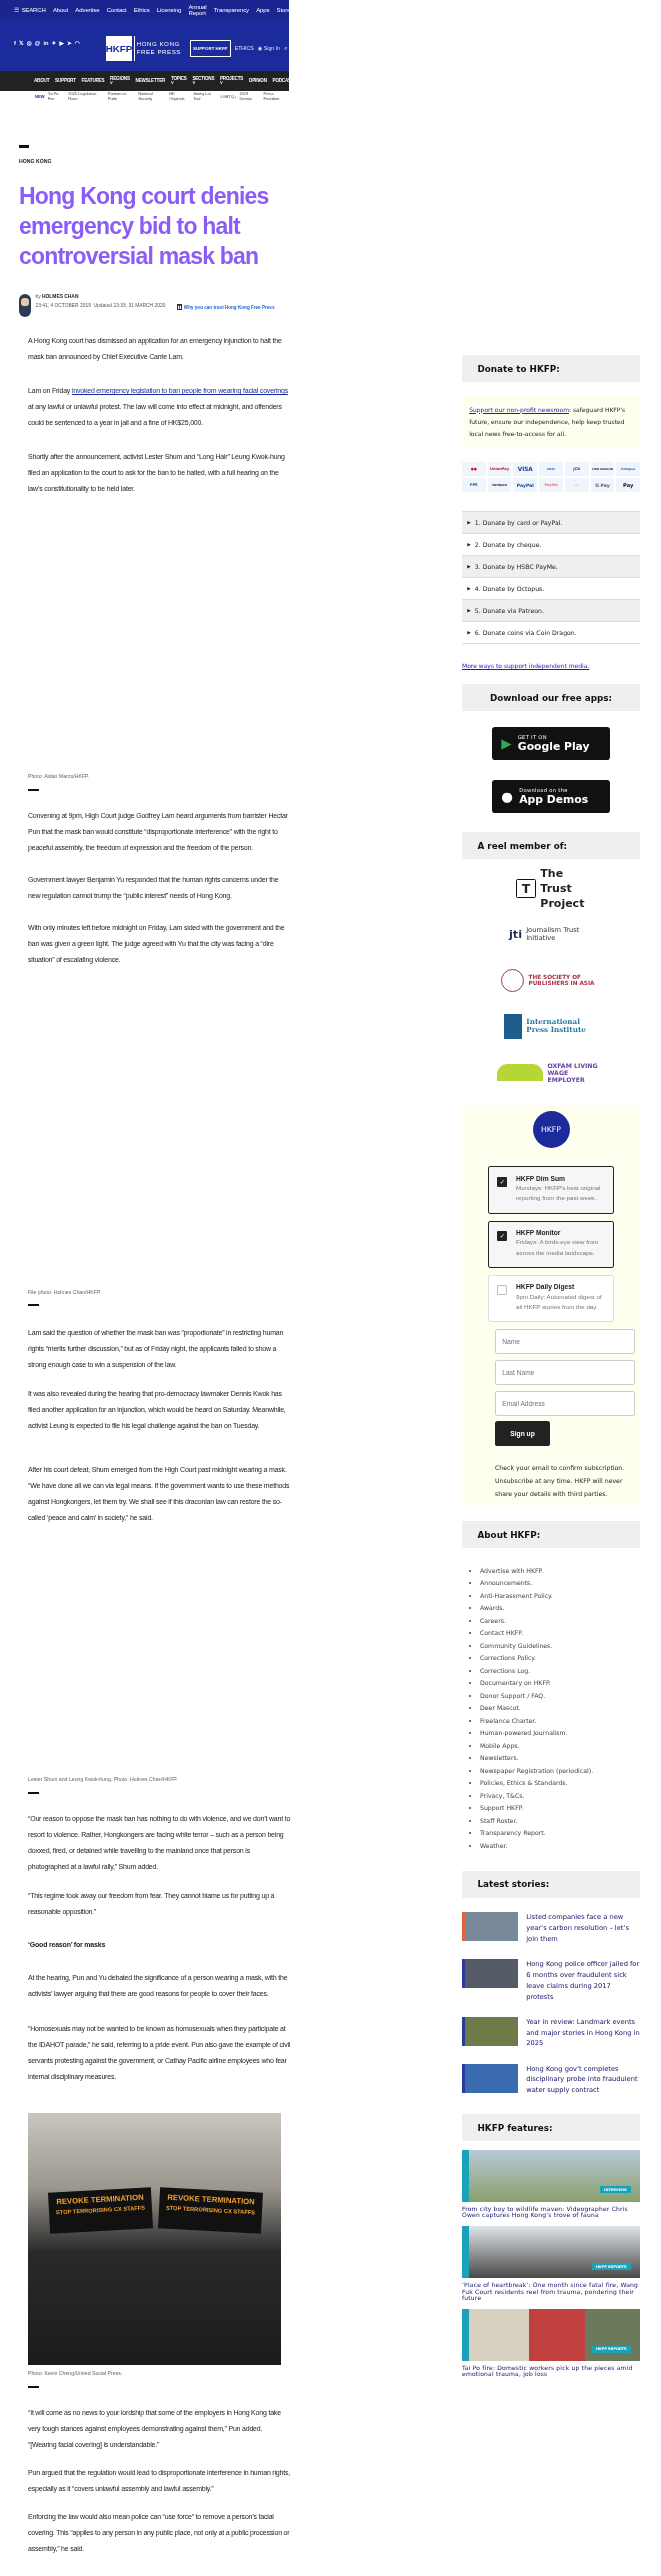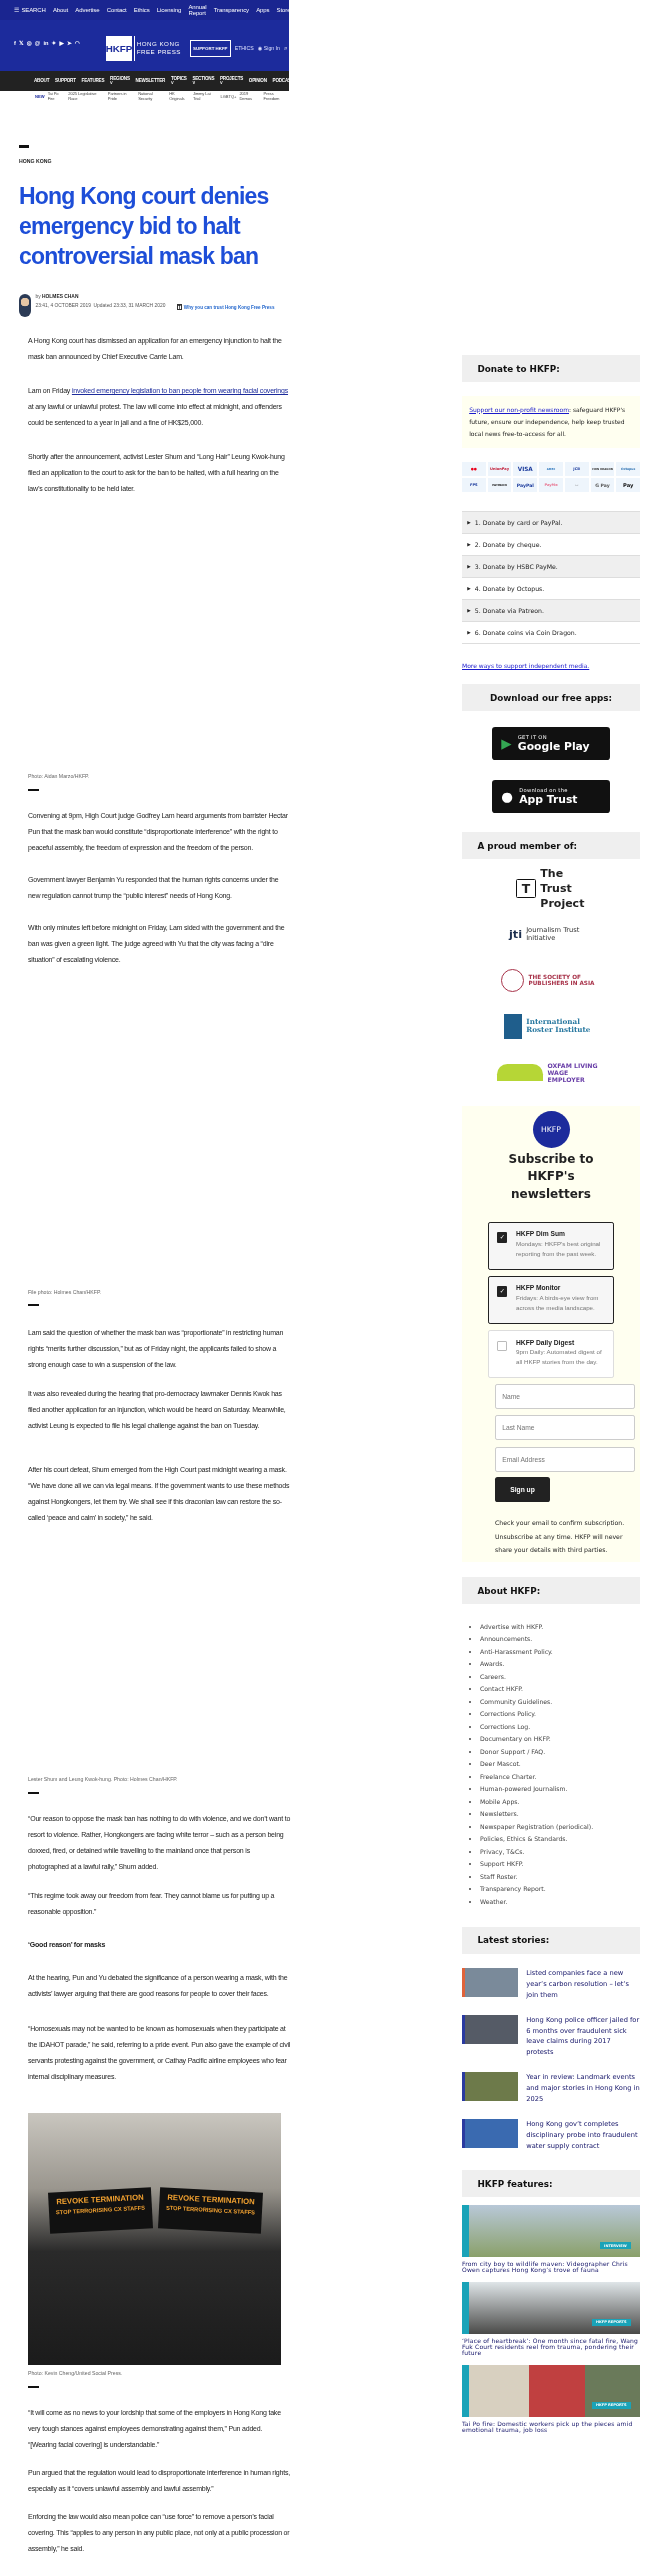--- a/index.html
+++ b/index.html
@@ -118,21 +118,21 @@
   <span class="tr">HK Originals</span>
   <span class="tr">Jimmy Lai Trial</span>
   <span class="tr">LGBTQ+</span>
   <span class="tr">2019 Demos</span>
   <span class="tr">Press Freedom</span>
 </div>
 
 <div style="position:absolute;left:19px;top:145px;width:289px;">
   <div style="width:9.8px;height:2.6px;background:#111;"></div>
   <div style="font-size:5.2px;font-weight:bold;margin-top:10.3px;">HONG KONG</div>
-  <h1 style="font-size:23px;font-weight:bold;line-height:30px;letter-spacing:-0.8px;margin-top:17.5px;color:#1d4ed8;width:273px;">Hong Kong court denies emergency bid to halt controversial mask ban</h1>
+  <h1 style="font-size:23px;font-weight:bold;line-height:30px;letter-spacing:-0.8px;margin-top:17.5px;color:#8b5cf6;width:273px;">Hong Kong court denies emergency bid to halt controversial mask ban</h1>
   <div style="display:flex;align-items:flex-start;margin-top:23px;">
     <div style="width:12.4px;height:23px;border-radius:6.2px;background:radial-gradient(circle at 50% 35%,#e6c6a5 0 26%,#2b3a55 28% 100%);"></div>
     <div style="margin-left:4.1px;font-size:4.9px;">
       <div><span style="color:#555;">by</span> <b>HOLMES CHAN</b></div>
       <div style="color:#555;margin-top:4.1px;"><span>23:41, 4 OCTOBER 2019</span>&nbsp;&nbsp;<span>Updated 23:33, 31 MARCH 2020</span></div>
     </div>
     <div style="margin-left:11.3px;margin-top:9.3px;font-size:4.6px;color:#2266cc;font-weight:bold;display:flex;align-items:center;gap:1.5px;">
       <span style="border:0.5px solid #333;width:5.7px;height:6.7px;font-size:4.6px;color:#111;text-align:center;line-height:6.2px;">T</span>
       <span>Why you can trust Hong Kong Free Press</span>
     </div>
@@ -246,49 +246,48 @@
     <span style="font-size:13.4px;color:#34a853;">▶</span>
     <div>
         <div class="small">GET IT ON</div>
         <div class="big">Google Play</div>
       </div>
   </div>
   <div class="store-btn" style="margin-top:19.6px;">
     <span style="font-size:13.4px;">●</span>
     <div>
         <div class="small">Download on the</div>
-        <div class="big">App Trust</div>
-      </div>
-  </div>
-
-  <div class="side-h" style="margin-top:19.6px;">A proud member of:</div>
+        <div class="big">App Demos</div>
+      </div>
+  </div>
+
+  <div class="side-h" style="margin-top:19.6px;">A reel member of:</div>
   <div class="member" style="margin-top:6.2px;">
       <span style="border:1px solid #111;border-radius:1.5px;width:20.6px;height:19.6px;font-size:12.4px;text-align:center;line-height:17.5px;">T</span>
       <span style="width:46px;font-size:11px;line-height:15px;">The Trust Project</span>
     </div>
   <div class="member">
       <span style="font-size:11.3px;color:#1e3050;">jti</span>
       <span style="width:67px;font-size:6.7px;font-weight:normal;color:#333;line-height:8.2px;">Journalism Trust Initiative</span>
     </div>
   <div class="member">
       <span style="width:23px;height:23px;border-radius:50%;border:1px solid #a8334a;"></span>
       <span style="width:72px;color:#a8334a;font-size:5.7px;line-height:6.7px;">THE SOCIETY OF PUBLISHERS IN ASIA</span>
     </div>
   <div class="member">
       <span style="width:18.5px;height:25px;background:#1f5e8c;"></span>
-      <span style="width:72px;color:#2878a0;font-size:7.2px;font-family:'DejaVu Serif',serif;line-height:8.8px;">International Roster Institute</span>
+      <span style="width:72px;color:#2878a0;font-size:7.2px;font-family:'DejaVu Serif',serif;line-height:8.8px;">International Press Institute</span>
     </div>
   <div class="member">
       <span style="width:46px;height:17.5px;background:#b6d636;border-radius:10.3px 10.3px 0 0;"></span>
       <span style="width:57px;color:#6a3fa8;font-size:6.2px;line-height:7.2px;">OXFAM LIVING WAGE EMPLOYER</span>
     </div>
 
   <div class="newsletter" style="margin-top:10.3px;">
     <div class="nl-logo">HKFP</div>
-    <div class="nl-title" style="padding:0 31px;">Subscribe to HKFP's newsletters</div>
     <div class="nl-card" style="margin-top:18.5px;">
       <span class="cb">✓</span>
       <div class="n">HKFP Dim Sum</div>
       <div class="d">Mondays: HKFP's best original reporting from the past week.</div>
     </div>
     <div class="nl-card" style="margin-top:6.7px;">
       <span class="cb">✓</span>
       <div class="n">HKFP Monitor</div>
       <div class="d">Fridays: A birds-eye view from across the media landscape.</div>
     </div>

